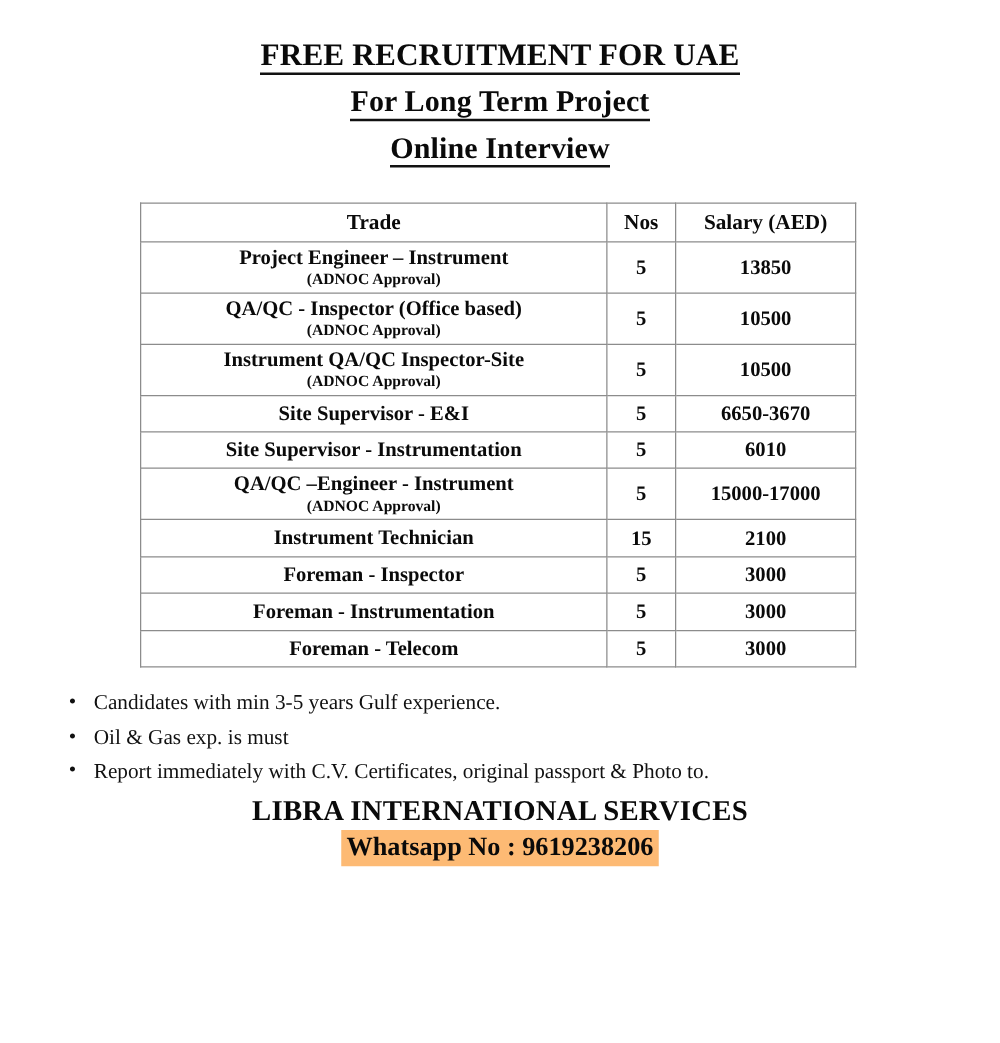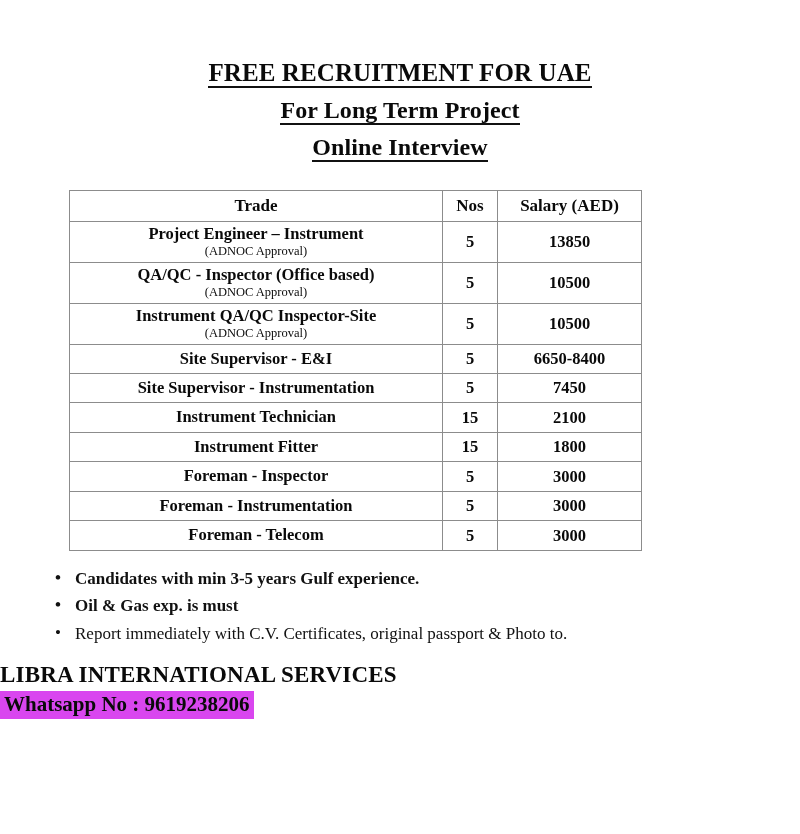--- a/index.html
+++ b/index.html
@@ -19,43 +19,43 @@
   .page {
     width: 800px;
     height: 834px;
     box-sizing: border-box;
     padding: 0;
     position: relative;
   }
 
   
   .headings {
-    padding-top: 60px;
+    padding-top: 32px;
     text-align: center;
   }
   .headline {
     display: block;
     font-weight: bold;
     line-height: 1.0;
     margin: 0 auto;
     letter-spacing: 0.1px;
   }
   .headline span.u {
     display: inline-block;
     border-bottom: 2px solid #111;
     padding-bottom: 1px;
   }
   .headline-1 { font-size: 25px; margin-bottom: 10px; }
   .headline-2 { font-size: 24px; margin-bottom: 10px; text-decoration: underline; }
   .headline-3 { font-size: 24px; margin-bottom: 0; }
 
   
   .table-wrap {
-    margin: 28px 0 0 0;
-    padding-left: 69px;
+    margin: 28px 0 0 10px;
+    padding-left: 102px;
   }
   table.jobs {
     border-collapse: collapse;
     width: 572px;
     table-layout: fixed;
     background: #fff;
   }
   table.jobs col.c-trade  { width: 373px; }
   table.jobs col.c-nos    { width: 55px; }
   table.jobs col.c-salary { width: 144px; }
@@ -74,21 +74,21 @@
   }
   table.jobs td.trade {
     font-size: 16.5px;
     font-weight: bold;
     padding: 3px 4px 3px 4px;
     line-height: 1.12;
   }
   table.jobs td.trade .sub {
     display: block;
     font-size: 12.5px;
-    font-weight: normal;
+    font-weight: bold;
     line-height: 1.15;
     margin-top: 1px;
   }
   table.jobs td.nos,
   table.jobs td.salary {
     font-size: 16.5px;
     font-weight: bold;
   }
   table.jobs tr.single td.trade { padding: 5px 4px; }
 
@@ -106,25 +106,26 @@
     color: #111;
   }
   .notes li::before {
     content: "\2022";
     position: absolute;
     left: 0;
     top: -1px;
     font-size: 17px;
     line-height: 1.62;
   }
-  .notes li.bold { font-weight: bold; }
+  .notes li.bold { font-weight: normal; }
 
   
   .footer {
-    margin-top: 14px;
+    text-align: center;
+    margin-top: 4px;
   }
   .company {
     font-size: 23px;
     font-weight: bold;
     letter-spacing: 0.2px;
     line-height: 1.2;
   }
   .whatsapp-line {
     margin-top: 2px;
     line-height: 1.2;
@@ -173,36 +174,36 @@
             <td class="salary">10500</td>
           </tr>
           <tr>
             <td class="trade"><span>Instrument QA/QC Inspector-Site</span><span class="sub">(ADNOC Approval)</span></td>
             <td class="nos">5</td>
             <td class="salary">10500</td>
           </tr>
           <tr class="single">
             <td class="trade"><span>Site Supervisor - E&amp;I</span></td>
             <td class="nos">5</td>
-            <td class="salary">6650-8400</td>
+            <td class="salary">6650-3670</td>
           </tr>
           <tr class="single">
             <td class="trade"><span>Site Supervisor - Instrumentation</span></td>
             <td class="nos">5</td>
-            <td class="salary">7450</td>
+            <td class="salary">6010</td>
+          </tr>
+          <tr>
+            <td class="trade"><span>QA/QC –Engineer - Instrument</span><span class="sub">(ADNOC Approval)</span></td>
+            <td class="nos">5</td>
+            <td class="salary">15000-17000</td>
           </tr>
           <tr class="single">
             <td class="trade"><span>Instrument Technician</span></td>
             <td class="nos">15</td>
             <td class="salary">2100</td>
-          </tr>
-          <tr class="single">
-            <td class="trade"><span>Instrument Fitter</span></td>
-            <td class="nos">15</td>
-            <td class="salary">1800</td>
           </tr>
           <tr class="single">
             <td class="trade"><span>Foreman - Inspector</span></td>
             <td class="nos">5</td>
             <td class="salary">3000</td>
           </tr>
           <tr class="single">
             <td class="trade"><span>Foreman - Instrumentation</span></td>
             <td class="nos">5</td>
             <td class="salary">3000</td>
@@ -218,17 +219,17 @@
 
   <ul class="notes" id="notes-list">
       <li class="bold">Candidates with min 3-5 years Gulf experience.</li>
       <li class="bold">Oil &amp; Gas exp. is must</li>
       <li>Report immediately with C.V. Certificates, original passport &amp; Photo to.</li>
     </ul>
 
   <div class="footer">
     <div class="company">LIBRA INTERNATIONAL SERVICES</div>
     <div class="whatsapp-line">
-      <span class="whatsapp" id="whatsapp-badge" style="background: #d946ef;">Whatsapp No : 9619238206</span>
+      <span class="whatsapp" id="whatsapp-badge" style="background: #fdba74;">Whatsapp No : 9619238206</span>
     </div>
   </div>
 
 </div>
 
 </body></html>

